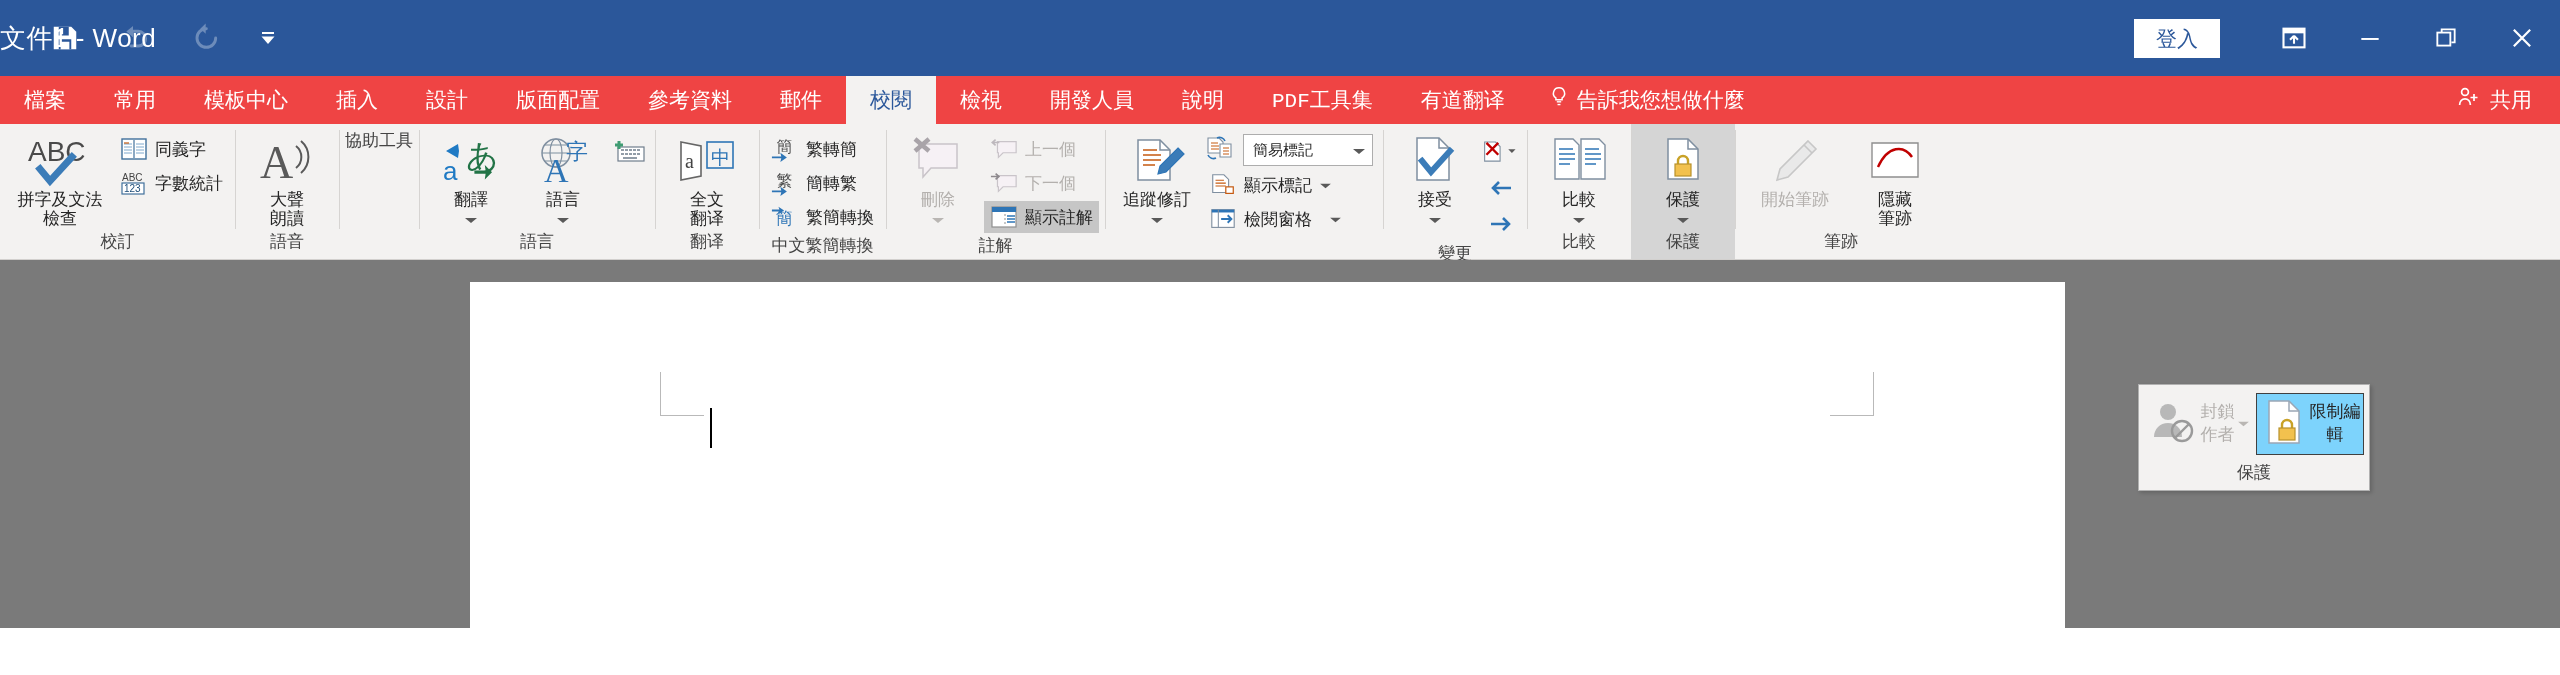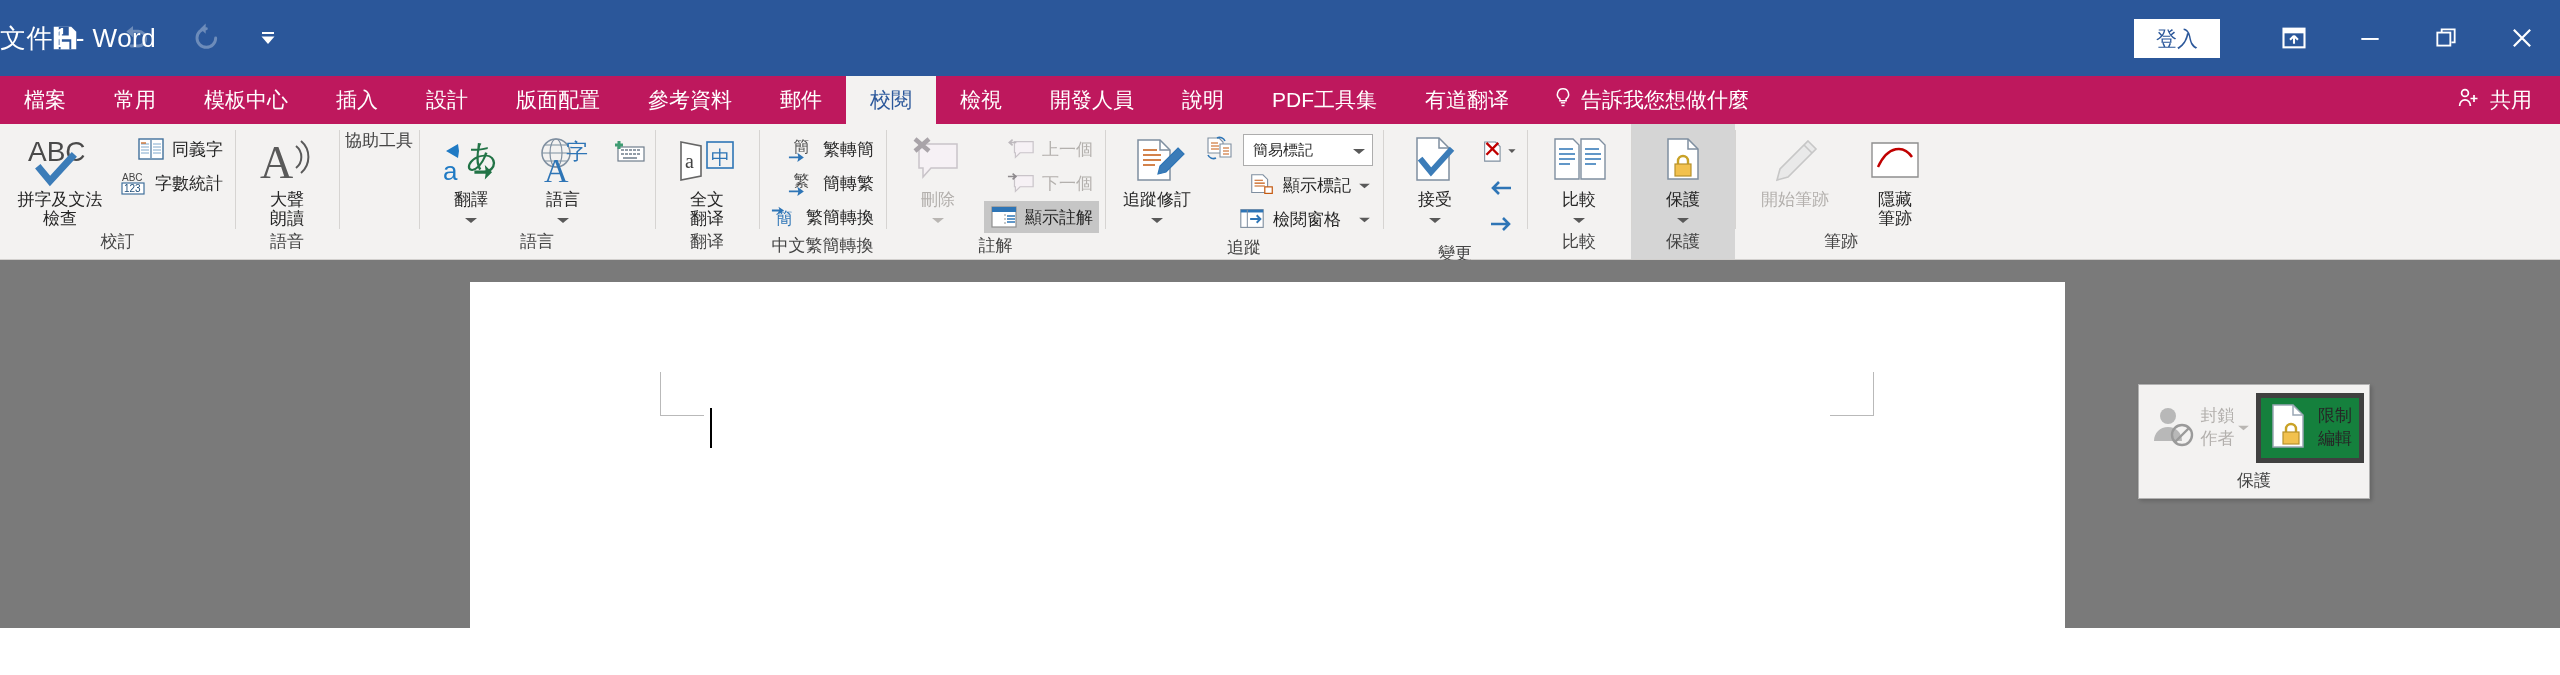--- a/index.html
+++ b/index.html
@@ -57,24 +57,25 @@
   }
   .win-btn {
     width: 76px; height: 62px;
     display: flex; align-items: center; justify-content: center;
   }
   .win-btn svg { display:block; }
 
   
   .tabstrip {
     height: 48px;
-    background: #be185d;
+    background: #ef4444;
     display: flex;
     align-items: stretch;
     position: relative;
+    font-family: Liberation Mono, monospace;
   }
   .tab {
     display: flex; align-items: center;
     padding: 0 24px;
     color: #ffffff;
     font-size: 21px;
     white-space: nowrap;
   }
   .tab.active {
     background: #f3f2f1;
@@ -140,21 +141,21 @@
     color: #262626;
     line-height: 1.12;
   }
   .big .ico { height: 54px; display:flex; align-items:center; justify-content:center; }
   .big .lbl { margin-top: 2px; }
   .big.w-wide { width: 108px; }
   .big.disabled { color: #b3b0ad; }
   .caret { display:block; margin: 1px auto 0 auto; }
 
   
-  .smallcol { display: flex; flex-direction: column; justify-content: flex-start; gap: 2px; padding-top: 3px; align-items: flex-end;}
+  .smallcol { display: flex; flex-direction: column; justify-content: flex-start; gap: 2px; padding-top: 3px;}
   .small {
     display: flex; align-items: center; gap: 7px;
     height: 32px; padding: 0 6px;
     font-size: 17px; color: #262626;
     white-space: nowrap;
   }
   .small.disabled { color: #b3b0ad; }
   .small.selected { background: #c6c6c6; }
   .small .ico { width: 28px; height: 26px; display:flex; align-items:center; justify-content:center; }
 
@@ -189,21 +190,21 @@
     z-index: 40;
     padding-top: 8px;
   }
   .dd-row { display: flex; justify-content: center; gap: 4px; }
   .dd-item {
     width: 108px;
     display: flex; flex-direction: row; align-items: center;
     font-size: 17px; padding: 4px 2px 6px 2px; text-align: center;
   }
   .dd-item.disabled { color: #b3b0ad; }
-  .dd-item.hover { background: #15803d; border: 5px solid #404040; }
+  .dd-item.hover { background: #7dd3fc; border: 1px solid #404040; }
   .dd-item .ico { height: 50px; display:flex; align-items:center; justify-content:center; }
   .dd-label {
     text-align:center; font-size: 17px; color: #444;
     padding: 6px 0 6px 0;
   }
 
   
   .docarea {
     background: #7a7a7a;
     height: 368px;
@@ -606,21 +607,20 @@
           </span>
           <span>檢閱窗格</span>
           <span>
             <svg width="13" height="8" viewBox="0 0 14 9" style="margin-left:10px">
                 <path d="M1 2l6 5 6-5z" fill="#595959"></path>
               </svg>
           </span>
         </div>
       </div>
     </div>
-    <div class="group-label">追蹤</div>
   </div>
 
   <div class="group">
     <div class="group-body">
       <div class="big">
         <span class="ico">
           <svg width="56" height="52" viewBox="0 0 56 52">
             <path d="M10 3h22l10 10v32H10z" fill="#ffffff" stroke="#7f8fa0" stroke-width="1.5"></path>
             <path d="M32 3v10h10" fill="none" stroke="#7f8fa0" stroke-width="1.5"></path>
             <path d="M15 26l9 11 19-21" stroke="#3b7cb8" stroke-width="6" fill="none" stroke-linecap="square"></path>

